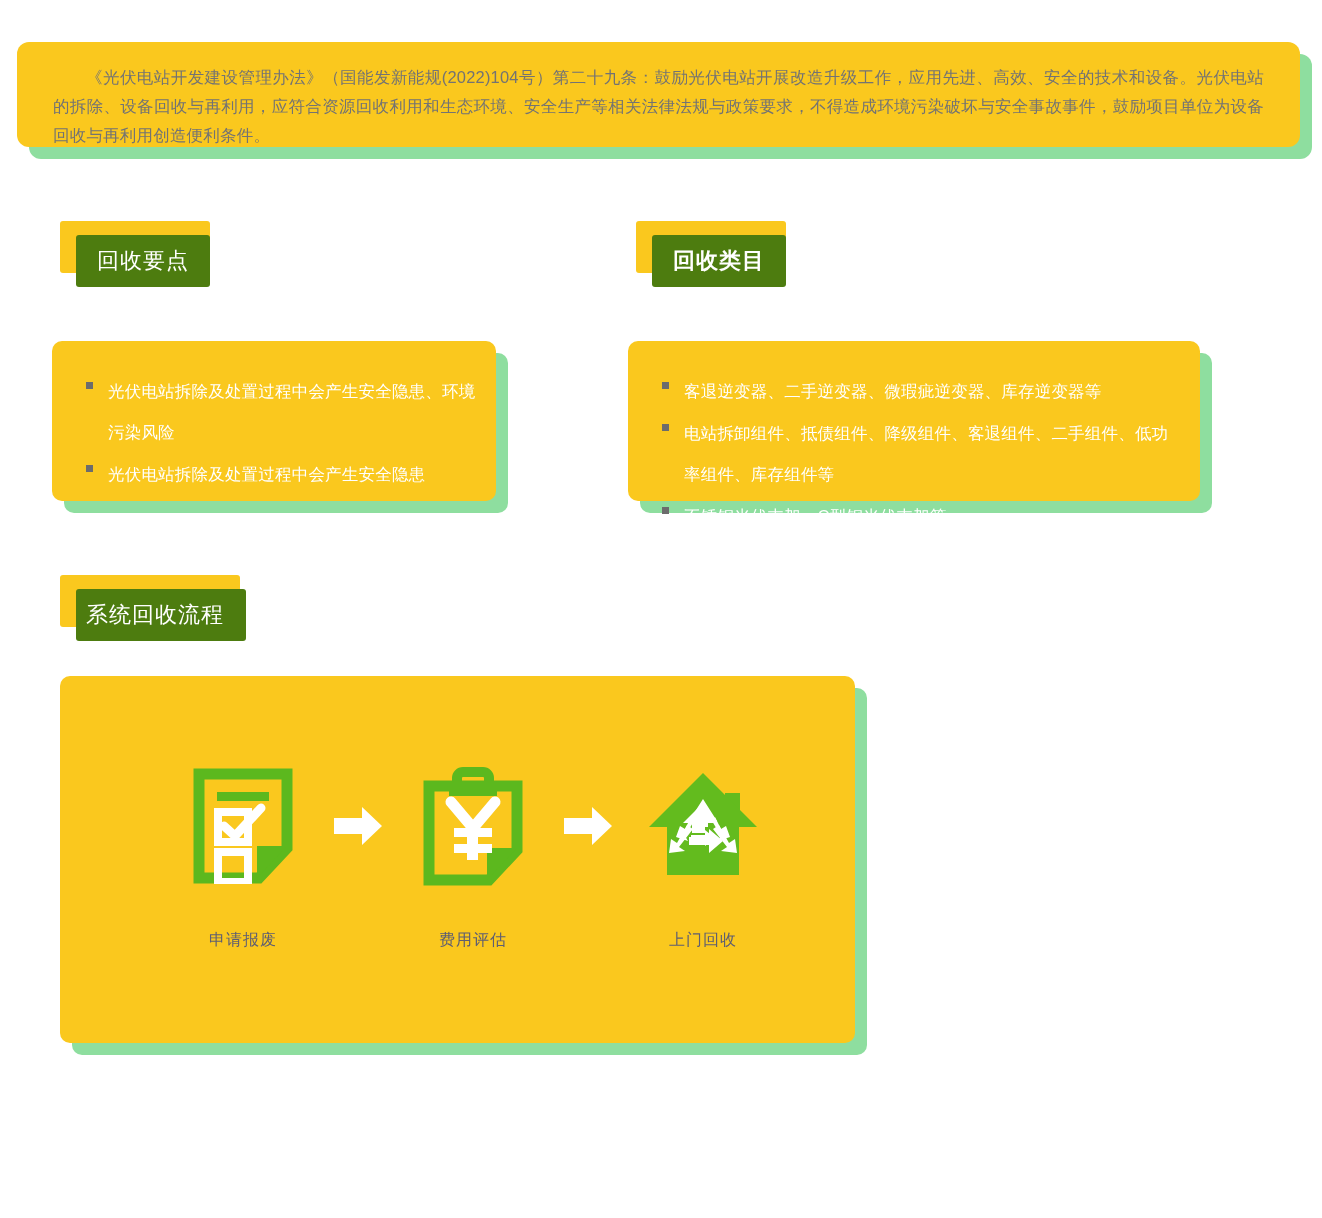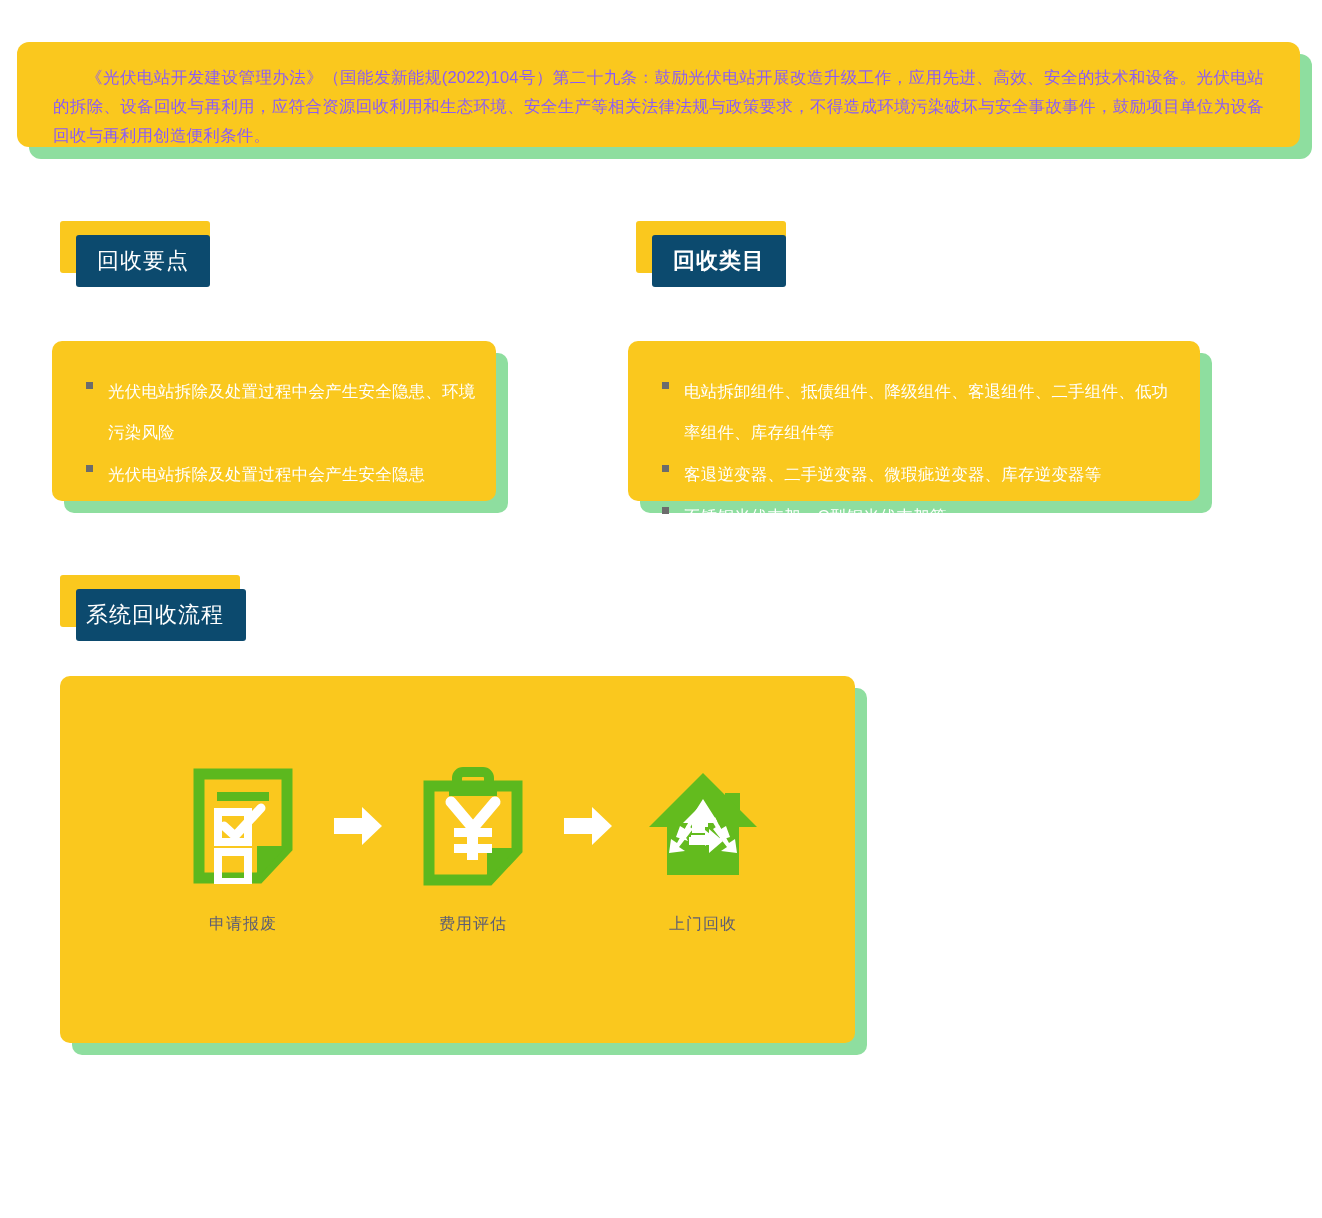--- a/index.html
+++ b/index.html
@@ -53,21 +53,21 @@
     width: 1283px;
     height: 105px;
   }
   #policy-banner .shadow { border-radius: 12px; }
   #policy-banner .face { border-radius: 12px; }
   .policy-text {
     position: absolute;
     left: 36px;
     right: 36px;
     top: 21px;
-    color: #8b5cf6;
+    color: #737373;
     font-size: 16.5px;
     line-height: 29px;
     text-align: justify;
     text-indent: 33px;
     letter-spacing: 0.2px;
   }
 
   
   .tab {
     position: absolute;
@@ -79,21 +79,21 @@
     top: 0;
     height: 52px;
     background: #fac81e;
     border-radius: 3px;
   }
   .tab .tab-front {
     position: absolute;
     left: 16px;
     top: 14px;
     height: 52px;
-    background: #0c4a6e;
+    background: #4d7c0f;
     border-radius: 3px;
     display: flex;
     align-items: center;
     justify-content: center;
   }
   .tab .tab-label {
     color: #ffffff;
     font-size: 22px;
     letter-spacing: 1px;
     padding: 0 22px;
@@ -172,21 +172,21 @@
     flex-direction: column;
     align-items: center;
   }
   .flow-icon {
     height: 124px;
     display: flex;
     align-items: center;
     justify-content: center;
   }
   .flow-label {
-    margin-top: 26px;
+    margin-top: 42px;
     color: #5e5e72;
     font-size: 16px;
     letter-spacing: 1px;
   }
   .flow-arrow {
     width: 88px;
     display: flex;
     align-items: center;
     justify-content: center;
     height: 124px;
@@ -234,25 +234,25 @@
   </div>
 </div>
 
 <div class="stack" id="card-recycle-categories">
   <div class="shadow"></div>
   <div class="face"></div>
   <div class="content">
     <ul class="bullet-list">
       <li class="bullet-item">
         <span class="bullet-square"></span>
+        <span>客退逆变器、二手逆变器、微瑕疵逆变器、库存逆变器等</span>
+      </li>
+      <li class="bullet-item">
+        <span class="bullet-square"></span>
         <span>电站拆卸组件、抵债组件、降级组件、客退组件、二手组件、低功率组件、库存组件等</span>
-      </li>
-      <li class="bullet-item">
-        <span class="bullet-square"></span>
-        <span>客退逆变器、二手逆变器、微瑕疵逆变器、库存逆变器等</span>
       </li>
       <li class="bullet-item">
         <span class="bullet-square"></span>
         <span>不锈钢光伏支架、C型钢光伏支架等</span>
       </li>
     </ul>
   </div>
 </div>
 
 <div class="tab" id="tab-recycle-flow">

